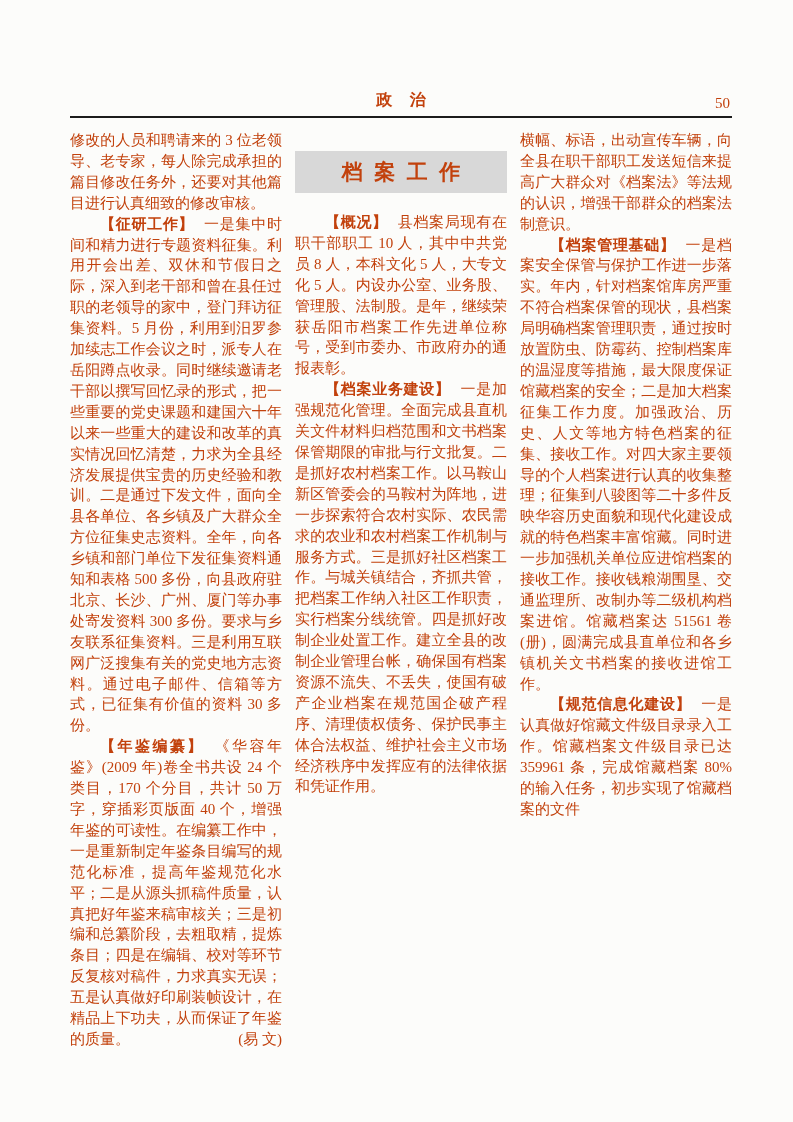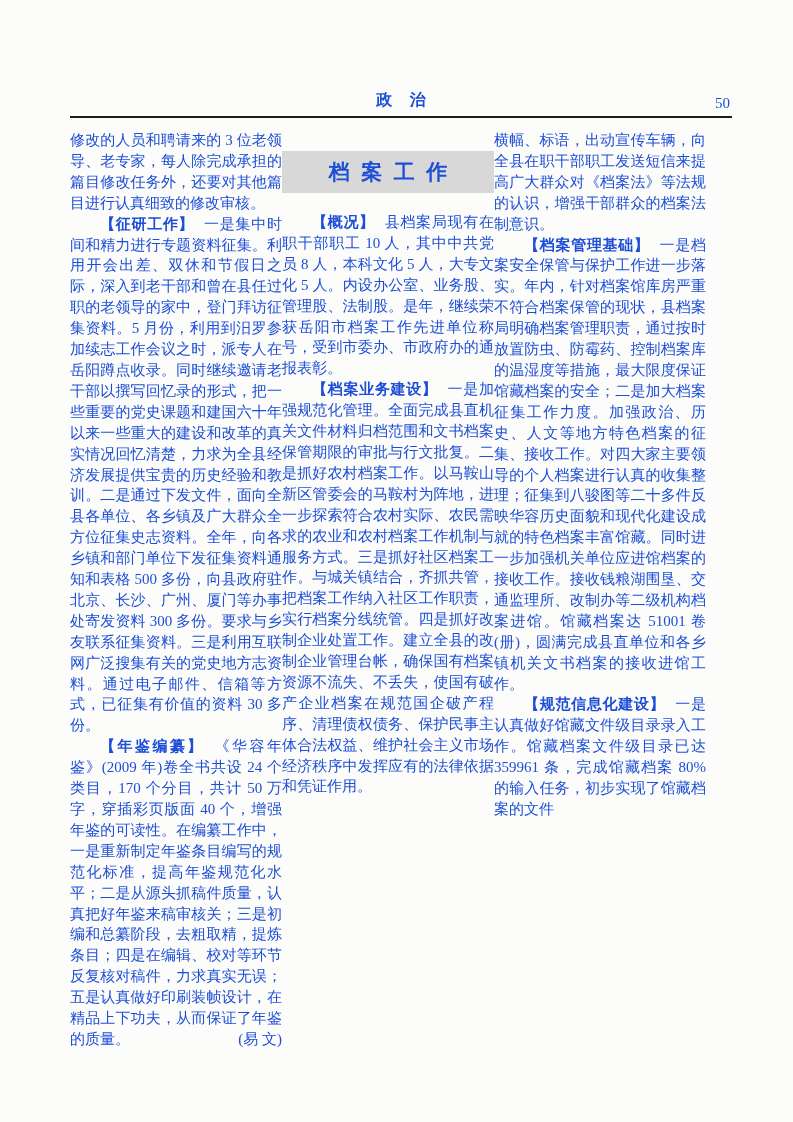--- a/index.html
+++ b/index.html
@@ -1,30 +1,30 @@
 <!DOCTYPE html>
 <html><head>
 <meta charset="utf-8">
 <style>
   html,body { margin:0; padding:0; background:#e8e8e8; }
   .page {
     width:793px; height:1122px; margin:0 auto; background:#fcfcfa;
     position:relative; box-sizing:border-box; overflow:hidden;
-    font-family:"Liberation Serif","DejaVu Serif",serif; color:#1d4ed8;
+    font-family:"Liberation Serif","DejaVu Serif",serif; color:#c2410c;
   }
   .content { position:absolute; left:70px; top:86px; width:662px; }
   .running-head { position:relative; height:30px; border-bottom:2px solid #1c1c1c; }
   .rh-title {
     position:absolute; left:50%; transform:translateX(-50%); bottom:5px;
     font-family:"Liberation Sans","DejaVu Sans",sans-serif;
     font-size:16px; font-weight:700; letter-spacing:1.1em; padding-left:1.1em;
     white-space:nowrap;
   }
   .rh-num { position:absolute; right:2px; bottom:4px; font-size:15px; }
-  .cols { display:flex; margin-top:12px; }
+  .cols { display:flex; gap:13px; margin-top:12px;justify-content:flex-end; }
   .col {
     width:212px; flex:none; font-size:15px; line-height:20.9px;
     text-align:justify; text-justify:inter-ideograph;
   }
   p.para { margin:0; padding:0; text-indent:2em; }
   p.para.cont { text-indent:0; }
   .phead {
     font-family:"Liberation Sans","DejaVu Sans",sans-serif;
     font-weight:700; margin-right:0.65em;
   }
@@ -71,21 +71,21 @@
         <p class="para">
           <span class="phead">【档案业务建设】</span><span>一是加强规范化管理。全面完成县直机关文件材料归档范围和文书档案保管期限的审批与行文批复。二是抓好农村档案工作。以马鞍山新区管委会的马鞍村为阵地，进一步探索符合农村实际、农民需求的农业和农村档案工作机制与服务方式。三是抓好社区档案工作。与城关镇结合，齐抓共管，把档案工作纳入社区工作职责，实行档案分线统管。四是抓好改制企业处置工作。建立全县的改制企业管理台帐，确保国有档案资源不流失、不丢失，使国有破产企业档案在规范国企破产程序、清理债权债务、保护民事主体合法权益、维护社会主义市场经济秩序中发挥应有的法律依据和凭证作用。</span>
         </p>
       </div>
 
       <div class="col">
         <p class="para cont">
           <span>横幅、标语，出动宣传车辆，向全县在职干部职工发送短信来提高广大群众对《档案法》等法规的认识，增强干部群众的档案法制意识。</span>
         </p>
         <p class="para">
-          <span class="phead">【档案管理基础】</span><span>一是档案安全保管与保护工作进一步落实。年内，针对档案馆库房严重不符合档案保管的现状，县档案局明确档案管理职责，通过按时放置防虫、防霉药、控制档案库的温湿度等措施，最大限度保证馆藏档案的安全；二是加大档案征集工作力度。加强政治、历史、人文等地方特色档案的征集、接收工作。对四大家主要领导的个人档案进行认真的收集整理；征集到八骏图等二十多件反映华容历史面貌和现代化建设成就的特色档案丰富馆藏。同时进一步加强机关单位应进馆档案的接收工作。接收钱粮湖围垦、交通监理所、改制办等二级机构档案进馆。馆藏档案达 51001 卷(册)，圆满完成县直单位和各乡镇机关文书档案的接收进馆工作。</span>
+          <span class="phead">【档案管理基础】</span><span>一是档案安全保管与保护工作进一步落实。年内，针对档案馆库房严重不符合档案保管的现状，县档案局明确档案管理职责，通过按时放置防虫、防霉药、控制档案库的温湿度等措施，最大限度保证馆藏档案的安全；二是加大档案征集工作力度。加强政治、历史、人文等地方特色档案的征集、接收工作。对四大家主要领导的个人档案进行认真的收集整理；征集到八骏图等二十多件反映华容历史面貌和现代化建设成就的特色档案丰富馆藏。同时进一步加强机关单位应进馆档案的接收工作。接收钱粮湖围垦、交通监理所、改制办等二级机构档案进馆。馆藏档案达 51561 卷(册)，圆满完成县直单位和各乡镇机关文书档案的接收进馆工作。</span>
         </p>
         <p class="para">
           <span class="phead">【规范信息化建设】</span><span>一是认真做好馆藏文件级目录录入工作。馆藏档案文件级目录已达 359961 条，完成馆藏档案 80%的输入任务，初步实现了馆藏档案的文件</span>
         </p>
       </div>
 
     </div>
   </div>
 </div>
 

